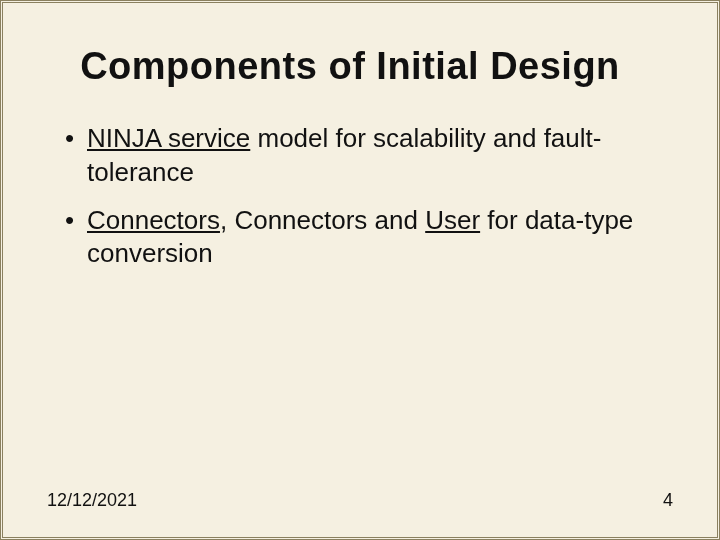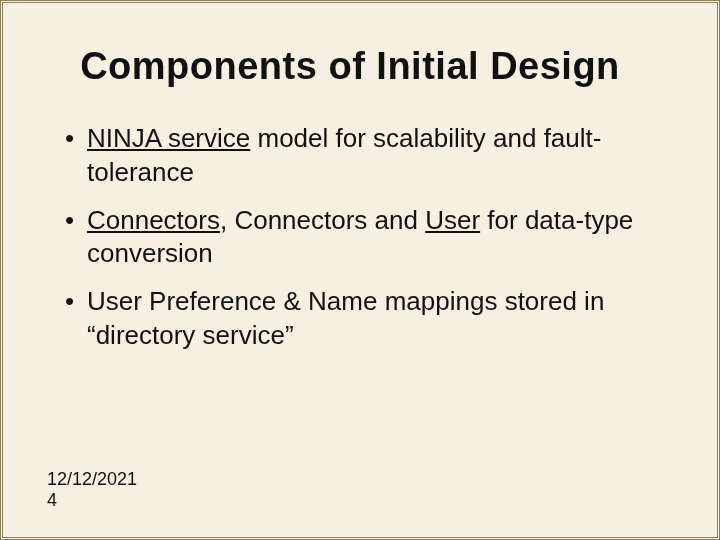--- a/index.html
+++ b/index.html
@@ -49,38 +49,34 @@
   }
   .u { text-decoration: underline; }
   .footer {
     position: absolute;
     left: 44px;
     right: 44px;
     bottom: 26px;
     display: flex;
     justify-content: space-between;
     font-size: 18px;
-    flex-direction: column;
   }
 </style>
 </head>
 <body>
 
 <div class="slide">
   <div class="title">Components of Initial Design</div>
 
   <ul class="bullets">
     <li>
       <span></span><span class="u">NINJA service</span><span> model for scalability and fault-tolerance</span><span class="u"></span><span></span>
     </li>
     <li>
       <span></span><span class="u">Connectors</span><span>, Connectors and </span><span class="u">User</span><span> for data-type conversion</span>
     </li>
-    <li>
-      <span>User Preference &amp; Name mappings stored in “directory service”</span><span class="u"></span><span></span><span class="u"></span><span></span>
-    </li>
   </ul>
 
   <div class="footer">
     <span>12/12/2021</span>
     <span>4</span>
   </div>
 </div>
 
 </body></html>

